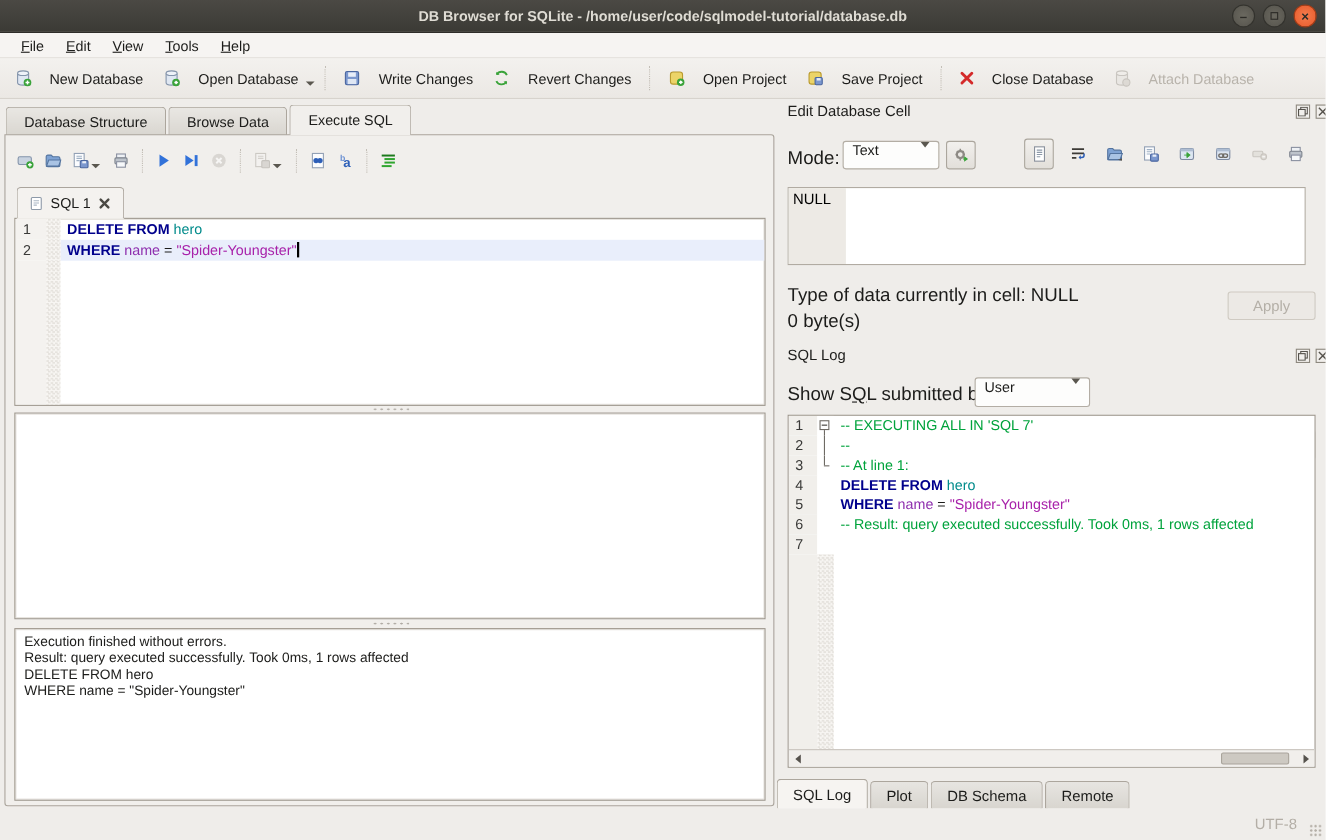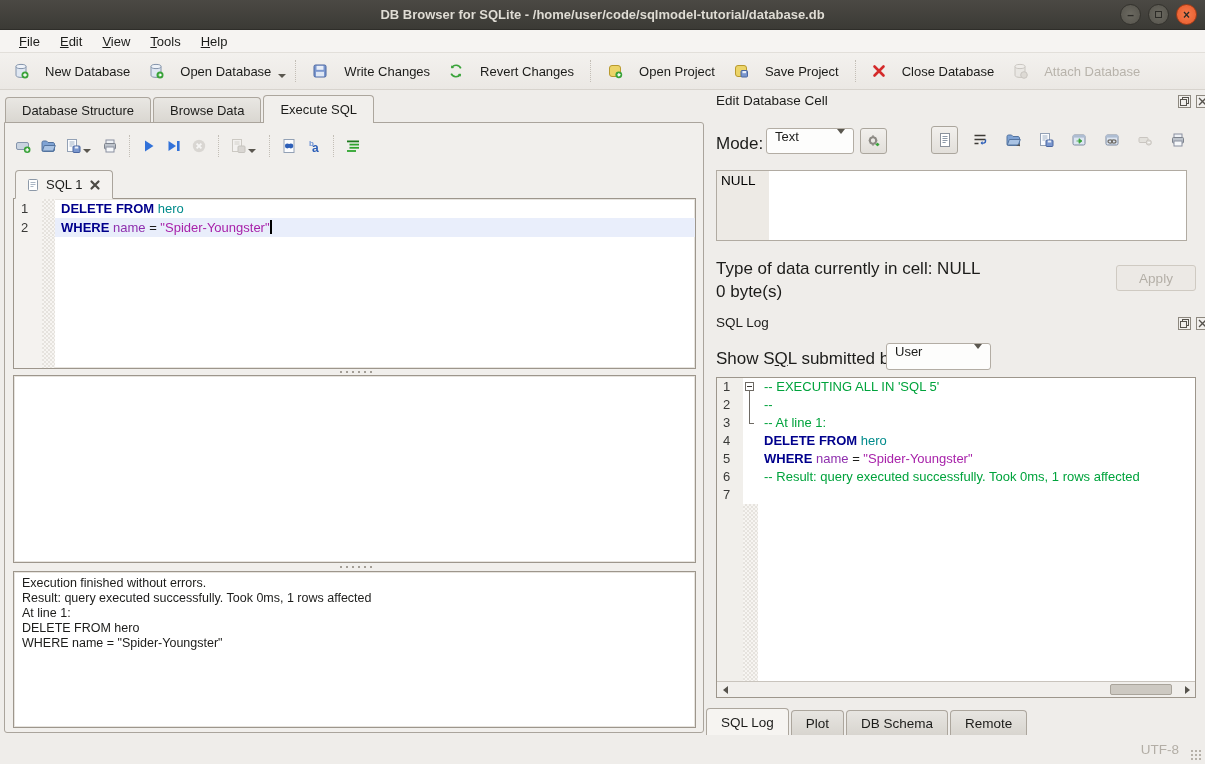--- a/index.html
+++ b/index.html
@@ -366,21 +366,20 @@
 
     <div class="results-pane"></div>
 
     <div class="splitter" style="top:441px">
         <div class="split-dots"></div>
       </div>
 
     <div class="message-pane">
       <div>Execution finished without errors.</div>
       <div>Result: query executed successfully. Took 0ms, 1 rows affected</div>
-      <div>At line 1:</div>
       <div>DELETE FROM hero</div>
       <div>WHERE name = "Spider-Youngster"</div>
     </div>
   </div>
 
   <div class="dock-header" style="left:716px; top:93px;">
     <span class="dock-title">Edit Database Cell</span>
   </div>
   <div class="dock-icons" style="left:1178px; top:95px;">
     <div class="dock-ic">
@@ -503,21 +502,21 @@
   </div>
 
   <div class="log-box">
     <div class="log-lines">
       <div class="log-row">
         <div class="gut-num">1</div>
         <div class="gut-fold">
             <div class="fold-box"></div>
             <div class="fold-vline" style="top:13px; height:23px;"></div>
           </div>
-        <div class="code-text"><span class="cmt">-- EXECUTING ALL IN 'SQL 5'</span></div>
+        <div class="code-text"><span class="cmt">-- EXECUTING ALL IN 'SQL 7'</span></div>
       </div>
       <div class="log-row">
         <div class="gut-num">2</div>
         <div class="gut-fold">
             <div class="fold-vline" style="top:0; height:18px;"></div>
           </div>
         <div class="code-text"><span class="cmt">--</span></div>
       </div>
       <div class="log-row">
         <div class="gut-num">3</div>

